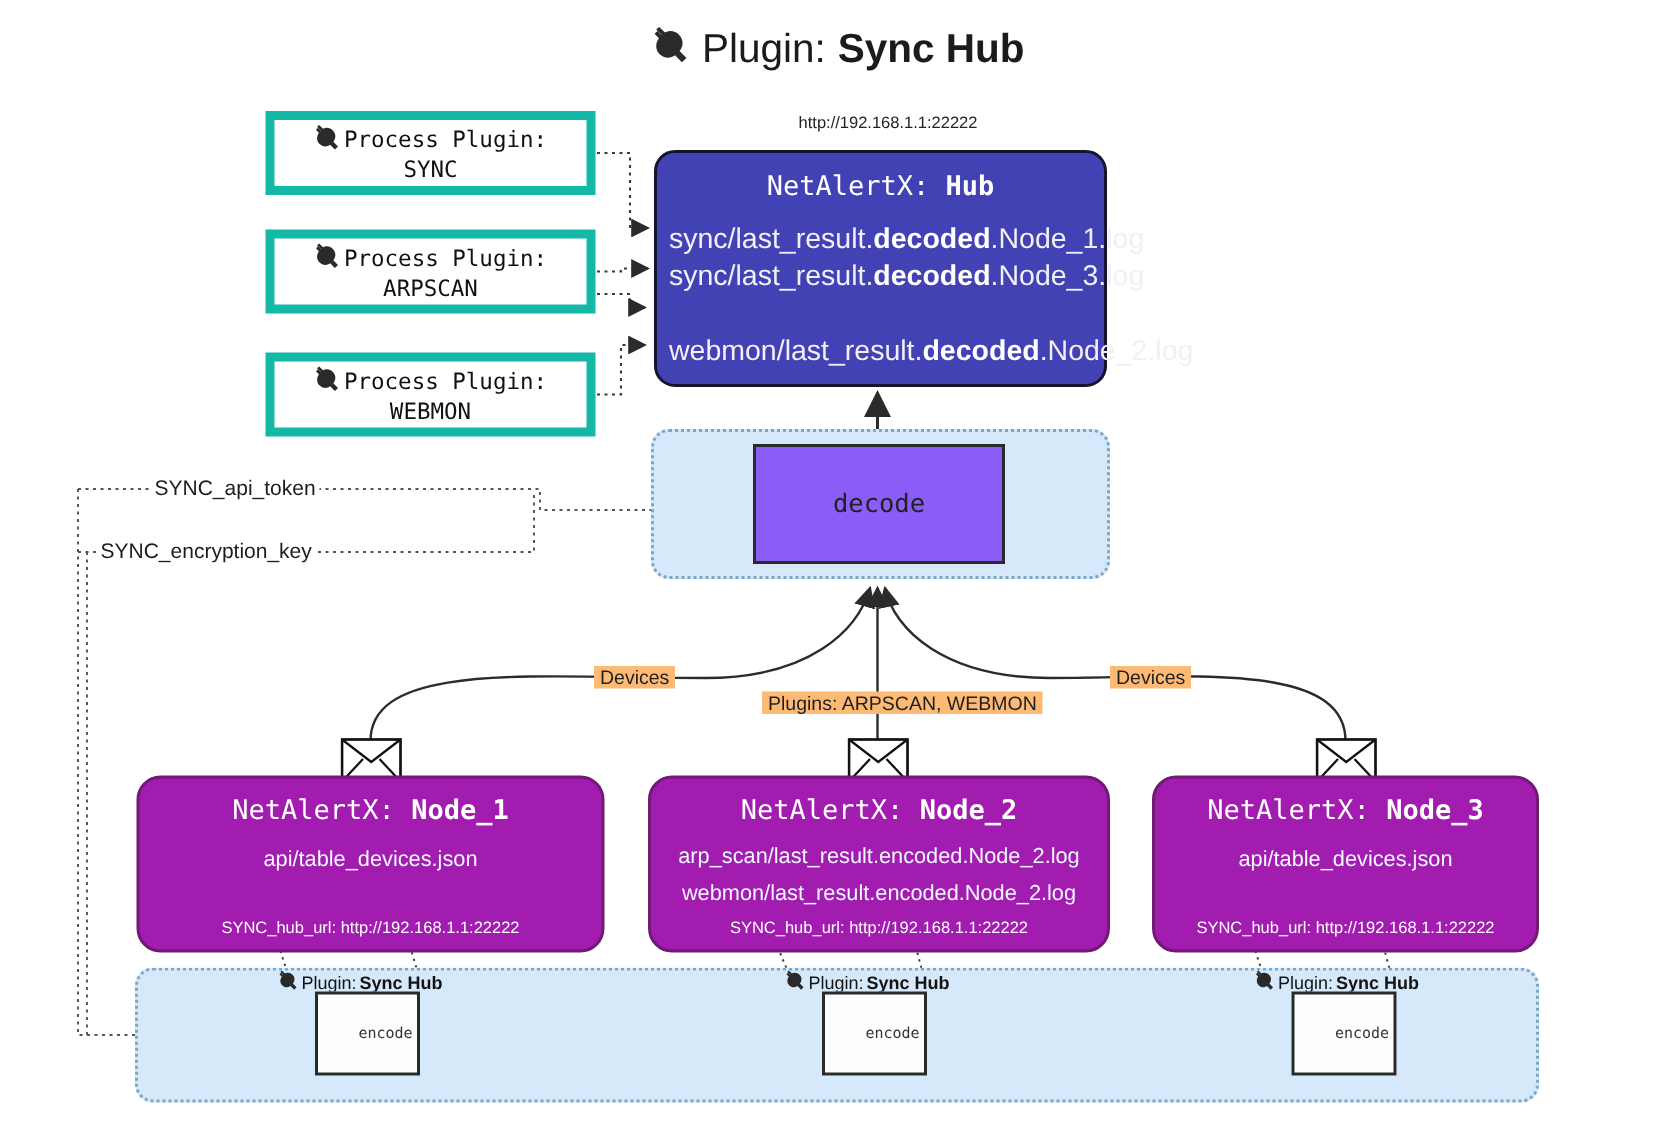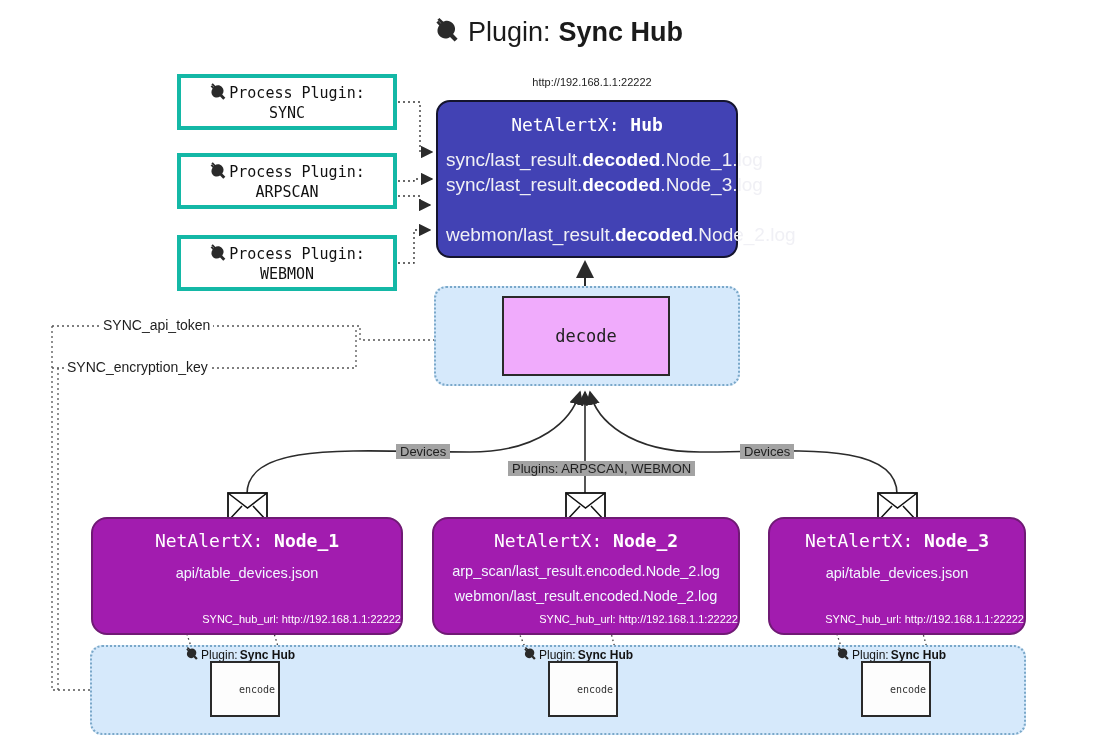--- a/index.html
+++ b/index.html
@@ -23,47 +23,47 @@
        border:2px solid #14142e;border-radius:14px;}
   #hub-title{position:absolute;left:0;top:12px;width:100%;text-align:center;
              font-family:"DejaVu Sans Mono","Liberation Mono",monospace;
              font-size:18px;color:#ffffff;}
   #hub-title b{font-weight:700;}
   .hub-line{position:absolute;left:8px;width:290px;font-size:19px;color:#f0f0f5;
             white-space:nowrap;}
   .hub-line b{font-weight:700;color:#ffffff;}
 
   
-  .pbox{width:220px;height:56px;background:#ffffff;border:4px solid #14b8a6;
+  .pbox{width:220px;height:56px;background:#ffffff;border:6px solid #14b8a6;
         display:flex;flex-direction:column;align-items:center;justify-content:center;
         font-family:"DejaVu Sans Mono","Liberation Mono",monospace;font-size:15px;color:#111;}
   .pbox .r1{display:flex;align-items:center;gap:2px;line-height:1.15;}
   .pbox .r2{line-height:1.15;}
 
   
   .keylab{font-size:14px;color:#1d1d1d;background:#ffffff;padding:0 3px;white-space:nowrap;}
 
   
   #decode-band{left:434px;top:286px;width:306px;height:100px;background:#d6e9fb;
                border:2px dotted #7aa8c9;border-radius:12px;}
-  #decode{left:502px;top:296px;width:168px;height:80px;background:#f0abfc;
+  #decode{left:502px;top:296px;width:168px;height:80px;background:#8b5cf6;
           border:2px solid #2a2a2a;display:flex;align-items:center;justify-content:center;
           font-family:"DejaVu Sans Mono","Liberation Mono",monospace;font-size:17px;color:#222;}
 
   
-  .edgelab{font-size:13px;color:#1f1f1f;background:#a3a3a3;padding:0 4px;white-space:nowrap;}
+  .edgelab{font-size:13px;color:#1f1f1f;background:#fdba74;padding:0 4px;white-space:nowrap;}
 
   
   .node{height:118px;background:#a21caf;border:2px solid #701a75;border-radius:16px;}
   .node .n-title{position:absolute;left:0;top:11px;width:100%;text-align:center;
                  font-family:"DejaVu Sans Mono","Liberation Mono",monospace;font-size:18px;color:#ffffff;}
   .node .n-title b{font-weight:700;}
   .node .n-line{position:absolute;left:0;width:100%;text-align:center;font-size:14.5px;color:#f2f8ff;
                 white-space:nowrap;}
-  .node .n-url{position:absolute;left:0;bottom:8px;width:100%;text-align:right;
+  .node .n-url{position:absolute;left:0;bottom:8px;width:100%;text-align:center;
                font-size:11px;color:#ffffff;white-space:nowrap;}
 
   
   #enc-band{left:90px;top:645px;width:936px;height:90px;background:#d6e9fb;
             border:2px dotted #7aa8c9;border-radius:12px;}
   .enc-box{width:70px;height:56px;background:#fdfdfd;border:2px solid #2a2a2a;
            display:flex;align-items:center;justify-content:center;
            font-family:"DejaVu Sans Mono","Liberation Mono",monospace;font-size:10px;color:#333;padding-left:24px;}
   .enc-cap{font-size:12px;color:#131313;display:flex;align-items:center;gap:2px;white-space:nowrap;}
   .enc-cap b{font-weight:700;}

